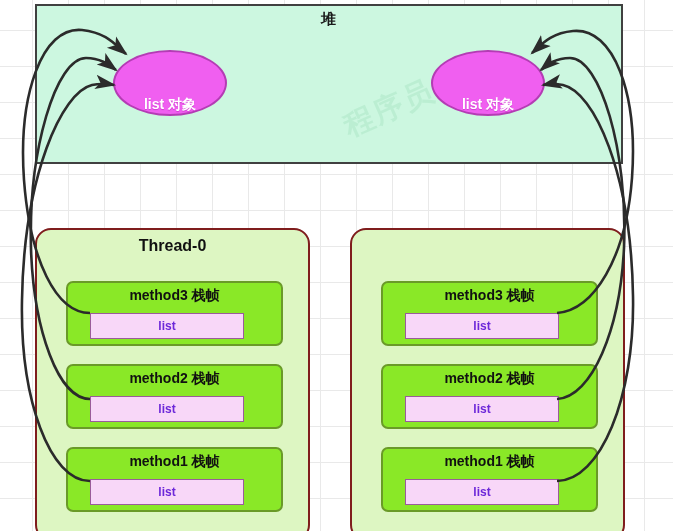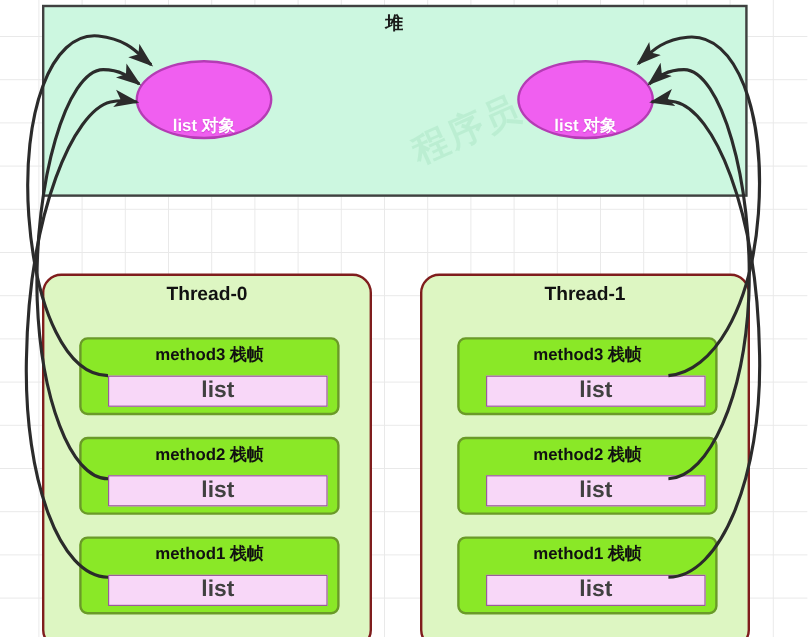--- a/index.html
+++ b/index.html
@@ -77,26 +77,26 @@
   .frame-0{top:51px;}
   .frame-1{top:134px;text-decoration:underline;}
   .frame-2{top:217px;}
   .frame-title{
     position:absolute;left:0;top:4px;width:100%;
     text-align:center;
     font-size:14px;font-weight:bold;color:#111111;
   }
   .frame-var{
     position:absolute;
-    left:22px;top:30px;width:183px;height:26px;
+    left:22px;top:30px;width:154px;height:26px;
     background:#f8d7f8;
     border:1.5px solid #9a5c9a;
     box-sizing:border-box;
     display:flex;align-items:center;justify-content:center;
-    font-size:19px;font-weight:bold;color:#404040;
+    font-size:12px;font-weight:bold;color:#6d28d9;
   }
 
   
   #watermark{
     position:absolute;left:282px;top:52px;
     width:140px;height:100px;
     opacity:.11;
     color:#3aa86a;
     font-size:30px;font-weight:bold;
     transform:rotate(-24deg);
@@ -136,21 +136,20 @@
     <div class="frame-var">list</div>
   </div>
 
   <div class="frame frame-2">
     <div class="frame-title">method1 栈帧</div>
     <div class="frame-var">list</div>
   </div>
 </div>
 
 <div class="thread-box" id="thread-box-1">
-  <div class="thread-title">Thread-1</div>
 
   <div class="frame frame-0">
     <div class="frame-title">method3 栈帧</div>
     <div class="frame-var">list</div>
   </div>
 
   <div class="frame frame-1">
     <div class="frame-title">method2 栈帧</div>
     <div class="frame-var">list</div>
   </div>

